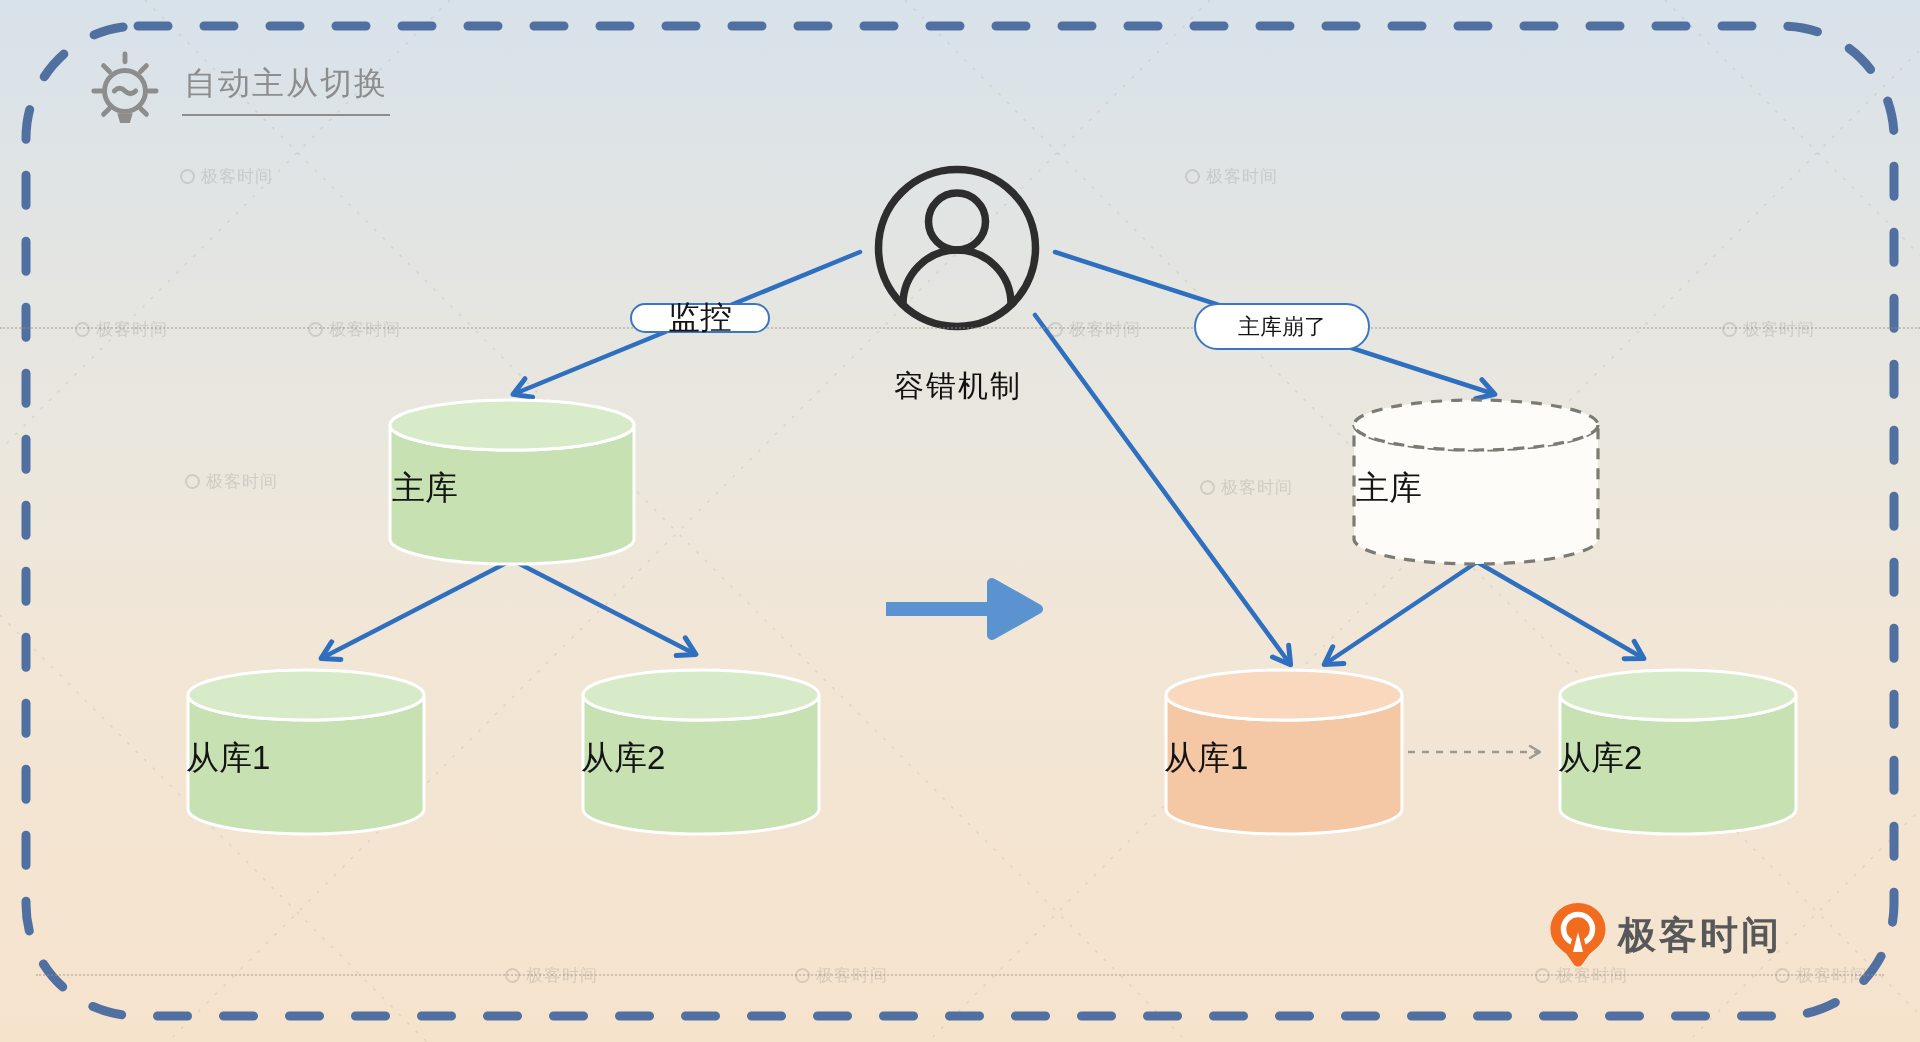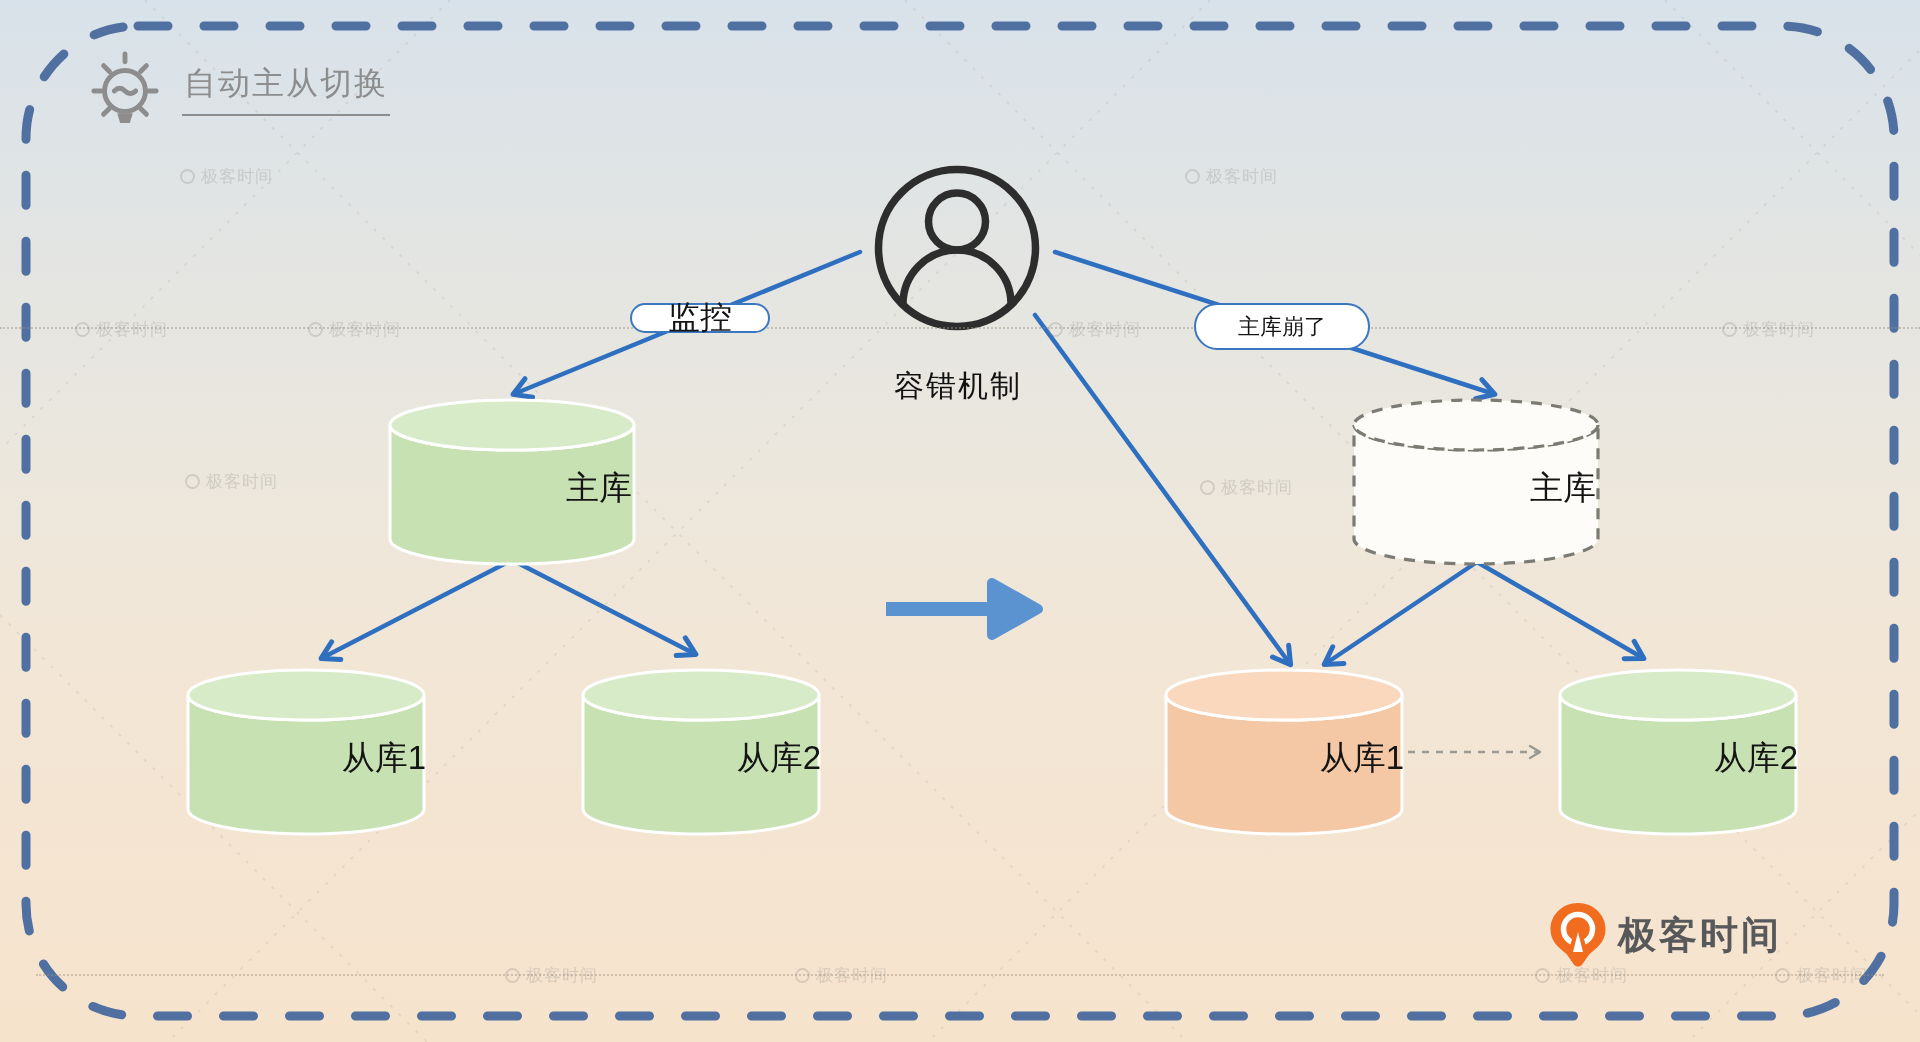--- a/index.html
+++ b/index.html
@@ -38,21 +38,21 @@
   .title-text{ font-size:32px; color:var(--title-gray,#8d8d8d); letter-spacing:2px;
                border-bottom:2px solid var(--title-gray,#8d8d8d); padding:0 2px 8px 2px; }
   .bulb-svg{ width:74px; height:82px; display:block; }
   .bulb-st{ fill:none; stroke:var(--title-gray,#8d8d8d); stroke-width:5; stroke-linecap:round; }
   .pill{ background:#ffffff; border:2.5px solid var(--pill-border,#3b76c0);
          border-radius:999px; display:flex; align-items:center; justify-content:center;
          color:#141414; }
   .pill-monitor{ left:630px; top:303px; width:140px; height:30px; font-size:32px; }
   .pill-crashed{ left:1194px; top:303px; width:176px; height:47px; font-size:22px; }
   .pill-promote{ left:1023px; top:465px; width:224px; height:51px; font-size:26px; }
-  .node-label{ width:240px; text-align:right; transform:translate(-50%,-50%);
+  .node-label{ width:240px; text-align:left; transform:translate(-50%,-50%);
                font-size:33px; font-weight:500; color:#141414; }
   .actor-label{ left:858px; top:352px; width:200px; text-align:center;
                 font-size:30px; font-weight:500; color:#111; letter-spacing:2px;margin-top:14px; }
   .logo-block{ left:1550px; top:903px; display:flex; align-items:center; gap:12px; }
   .logo-text{ font-size:38px; font-weight:700; color:var(--logo-text,#57585a); letter-spacing:3px; }
   .logo-mark{ width:56px; height:64px; display:block; }
   .dotline{ position:absolute; height:0; border-top:2px dotted rgba(158,147,130,0.45); }
   .wm{ position:absolute; display:flex; align-items:center; gap:6px;
        color:var(--watermark-gray,#8b8a85); opacity:0.28; font-size:17px; letter-spacing:1px;
        white-space:nowrap; }

